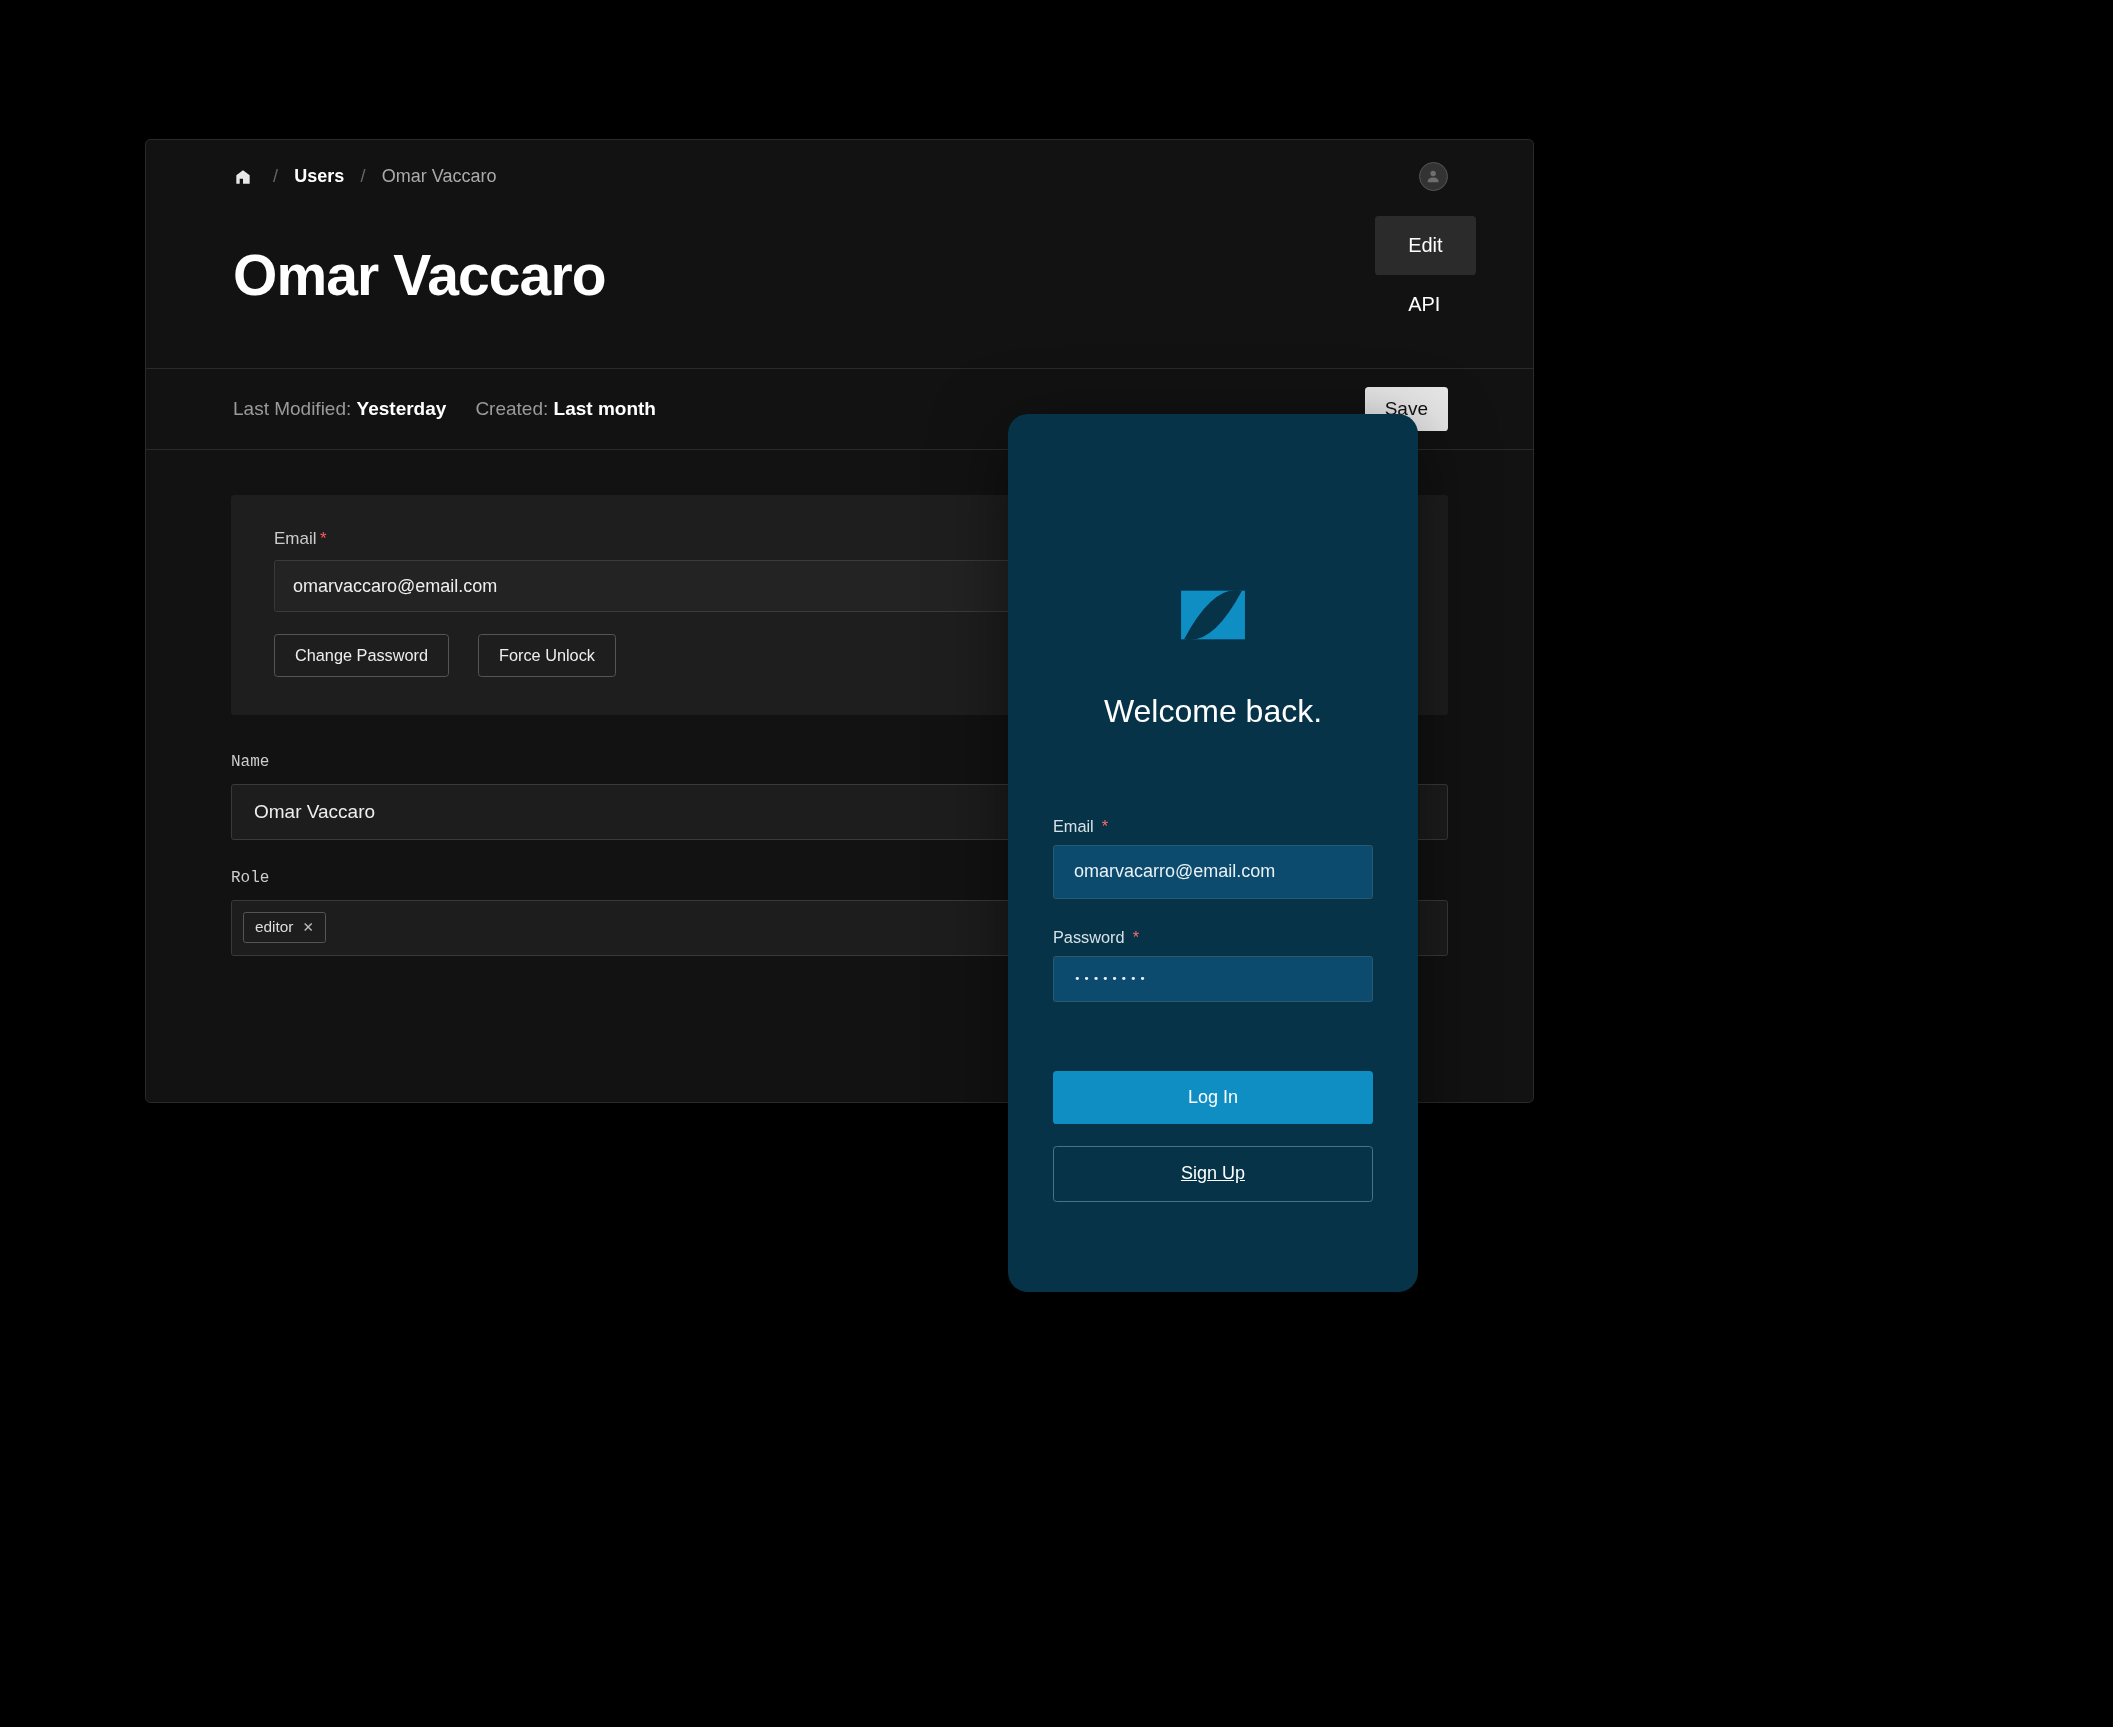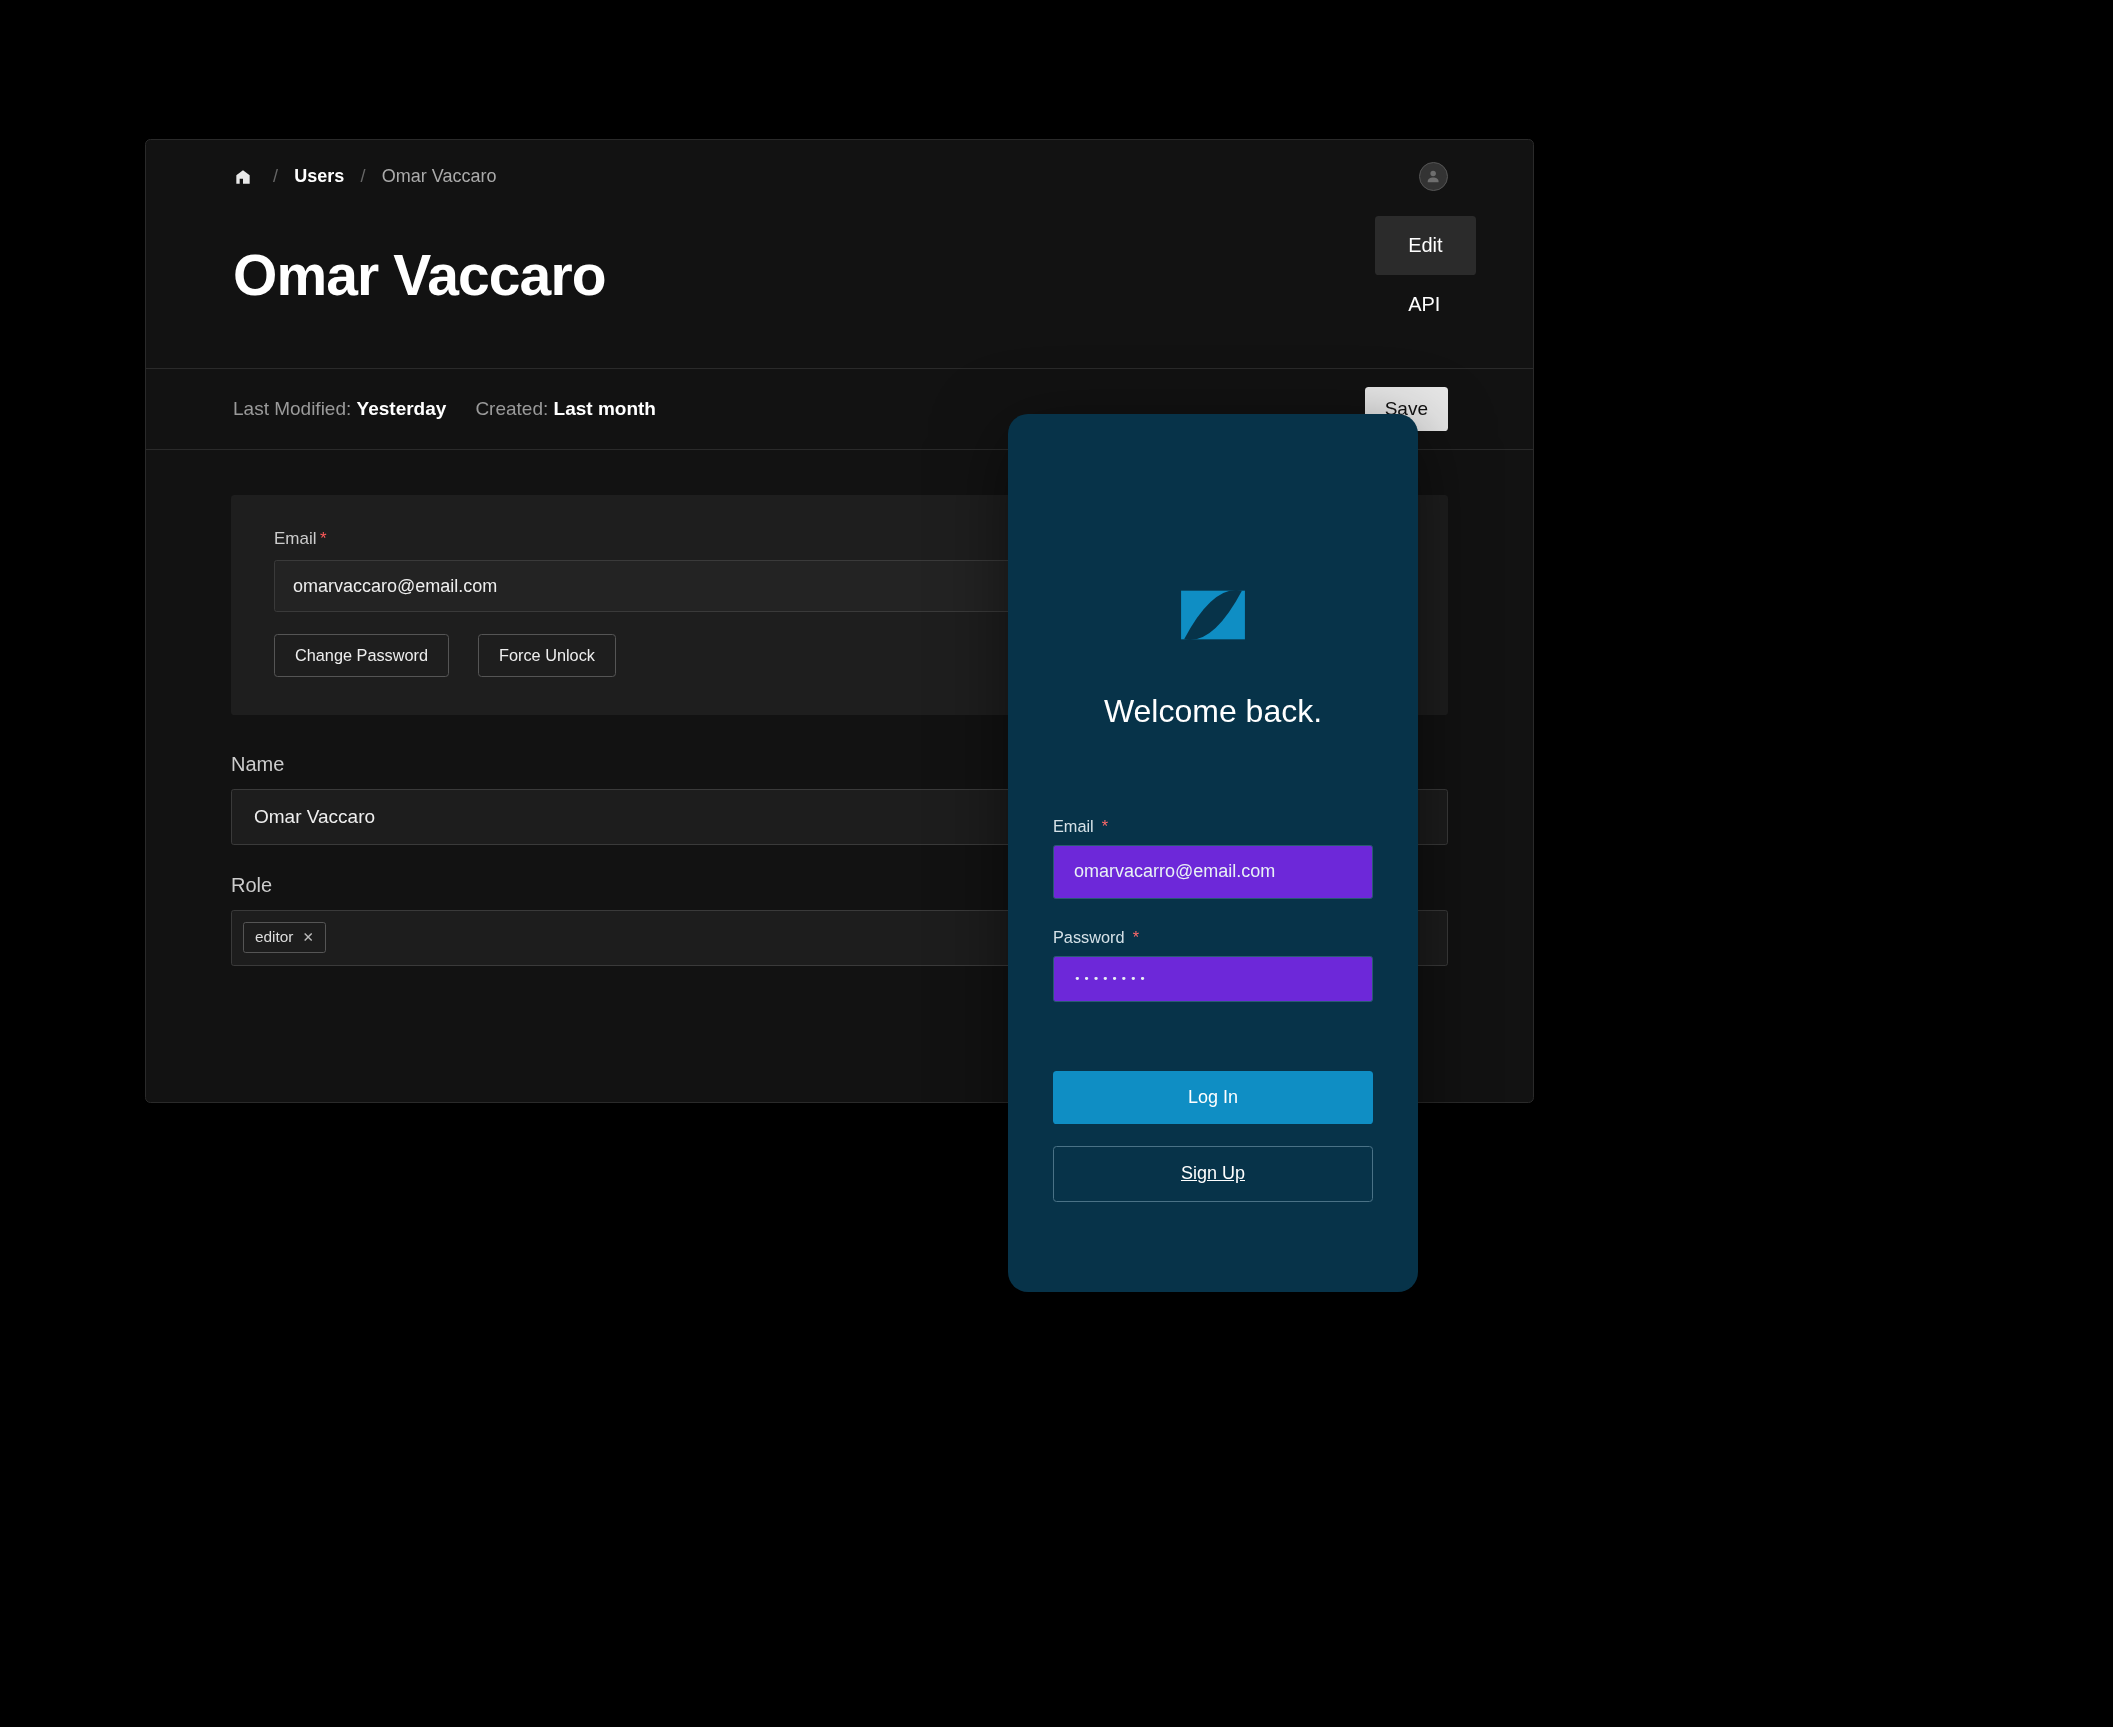--- a/index.html
+++ b/index.html
@@ -121,23 +121,24 @@
     border-radius: 3.6px;
     padding: 34px 43px 38px 43px;
     margin-bottom: 38px;
   }
   .field-label {
     font-size: 17px;
     color: #ccc;
     margin-bottom: 11px;
   }
   .field-label-outer {
-    font-size: 20px;
+    font-size: 16px;
     color: #ccc;
     margin-bottom: 12.7px;
+    font-family: Liberation Mono, monospace;
   }
   .req { color: #ff5a5a; margin-left: 3.6px; }
   .text-input {
     width: 100%;
     background: #1e1e1e;
     border: 0.9px solid #3a3a3a;
     color: #eee;
     font-size: 18px;
     padding: 14.5px 18px;
     border-radius: 2.7px;
@@ -208,21 +209,21 @@
     margin-bottom: 87px;
   }
   .login-field-label {
     font-size: 16.3px;
     color: #d6e2e8;
     margin-bottom: 9px;
   }
   .login-field-label .req { color: #ff6a6a; }
   .login-input {
     width: 100%;
-    background: #6d28d9;
+    background: #0c4a6e;
     border: 0.9px solid #2a5a72;
     color: #e8f1f5;
     font-size: 18px;
     padding: 15.4px 20px;
     border-radius: 2.7px;
     margin-bottom: 29px;
     outline: none;
     letter-spacing: 0;
   }
   .login-input.pwd { letter-spacing: 2.7px; font-family: monospace; font-size: 11px; }

